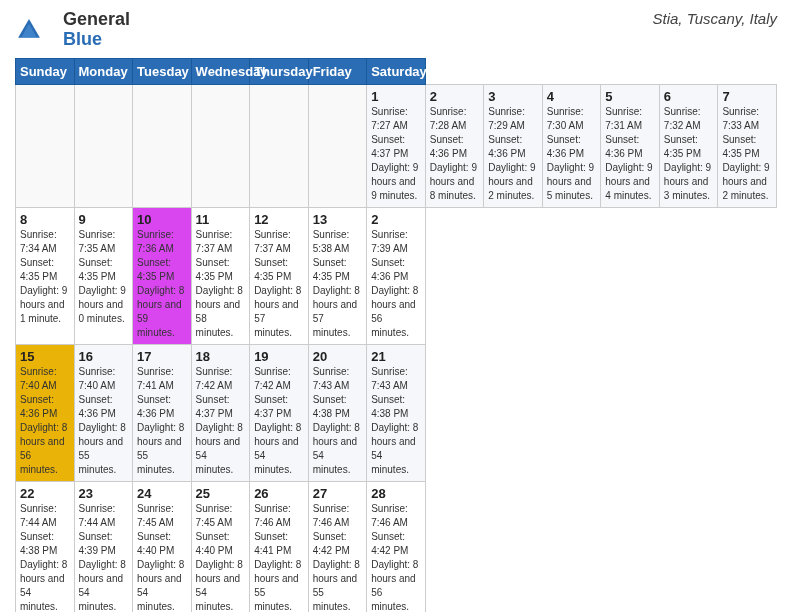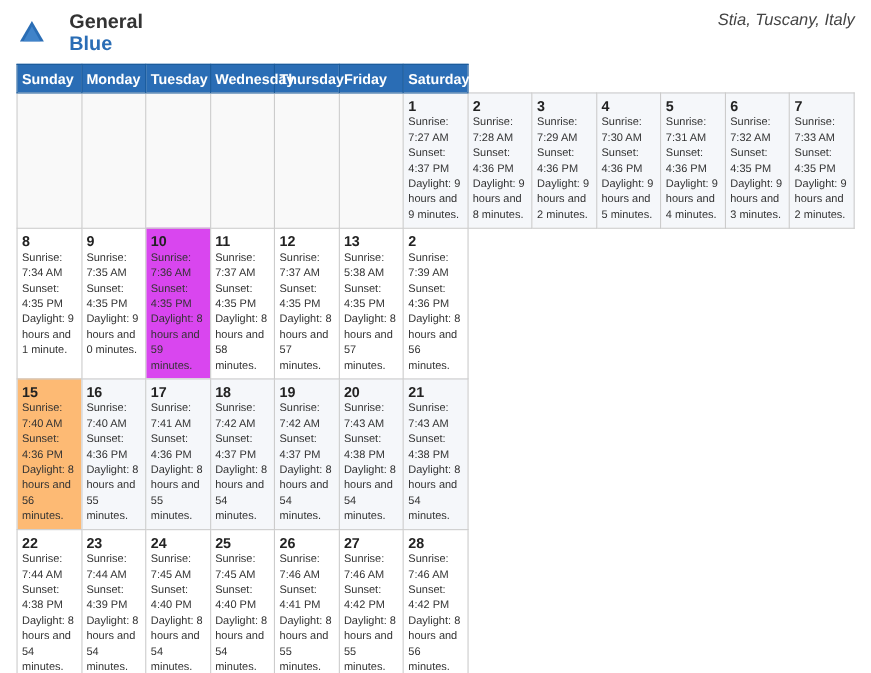--- a/index.html
+++ b/index.html
@@ -189,21 +189,21 @@
           <td style="background: rgb(255, 255, 255);">
             <span class="day-number">13</span>
             <div class="day-info"><span>Sunrise: 5:38 AM</span><br><span>Sunset: 4:35 PM</span><br><span>Daylight: 8 hours and 57 minutes.</span></div>
           </td>
           <td style="background: rgb(255, 255, 255);">
             <span class="day-number">2</span>
             <div class="day-info"><span>Sunrise: 7:39 AM</span><br><span>Sunset: 4:36 PM</span><br><span>Daylight: 8 hours and 56 minutes.</span></div>
           </td>
         </tr>
         <tr>
-          <td style="background: #fdba74;">
+          <td style="background: #eab308;">
             <span class="day-number">15</span>
             <div class="day-info"><span>Sunrise: 7:40 AM</span><br><span>Sunset: 4:36 PM</span><br><span>Daylight: 8 hours and 56 minutes.</span></div>
           </td>
           <td style="background: rgb(245, 247, 250);">
             <span class="day-number">16</span>
             <div class="day-info"><span>Sunrise: 7:40 AM</span><br><span>Sunset: 4:36 PM</span><br><span>Daylight: 8 hours and 55 minutes.</span></div>
           </td>
           <td style="background: rgb(245, 247, 250);">
             <span class="day-number">17</span>
             <div class="day-info"><span>Sunrise: 7:41 AM</span><br><span>Sunset: 4:36 PM</span><br><span>Daylight: 8 hours and 55 minutes.</span></div>

